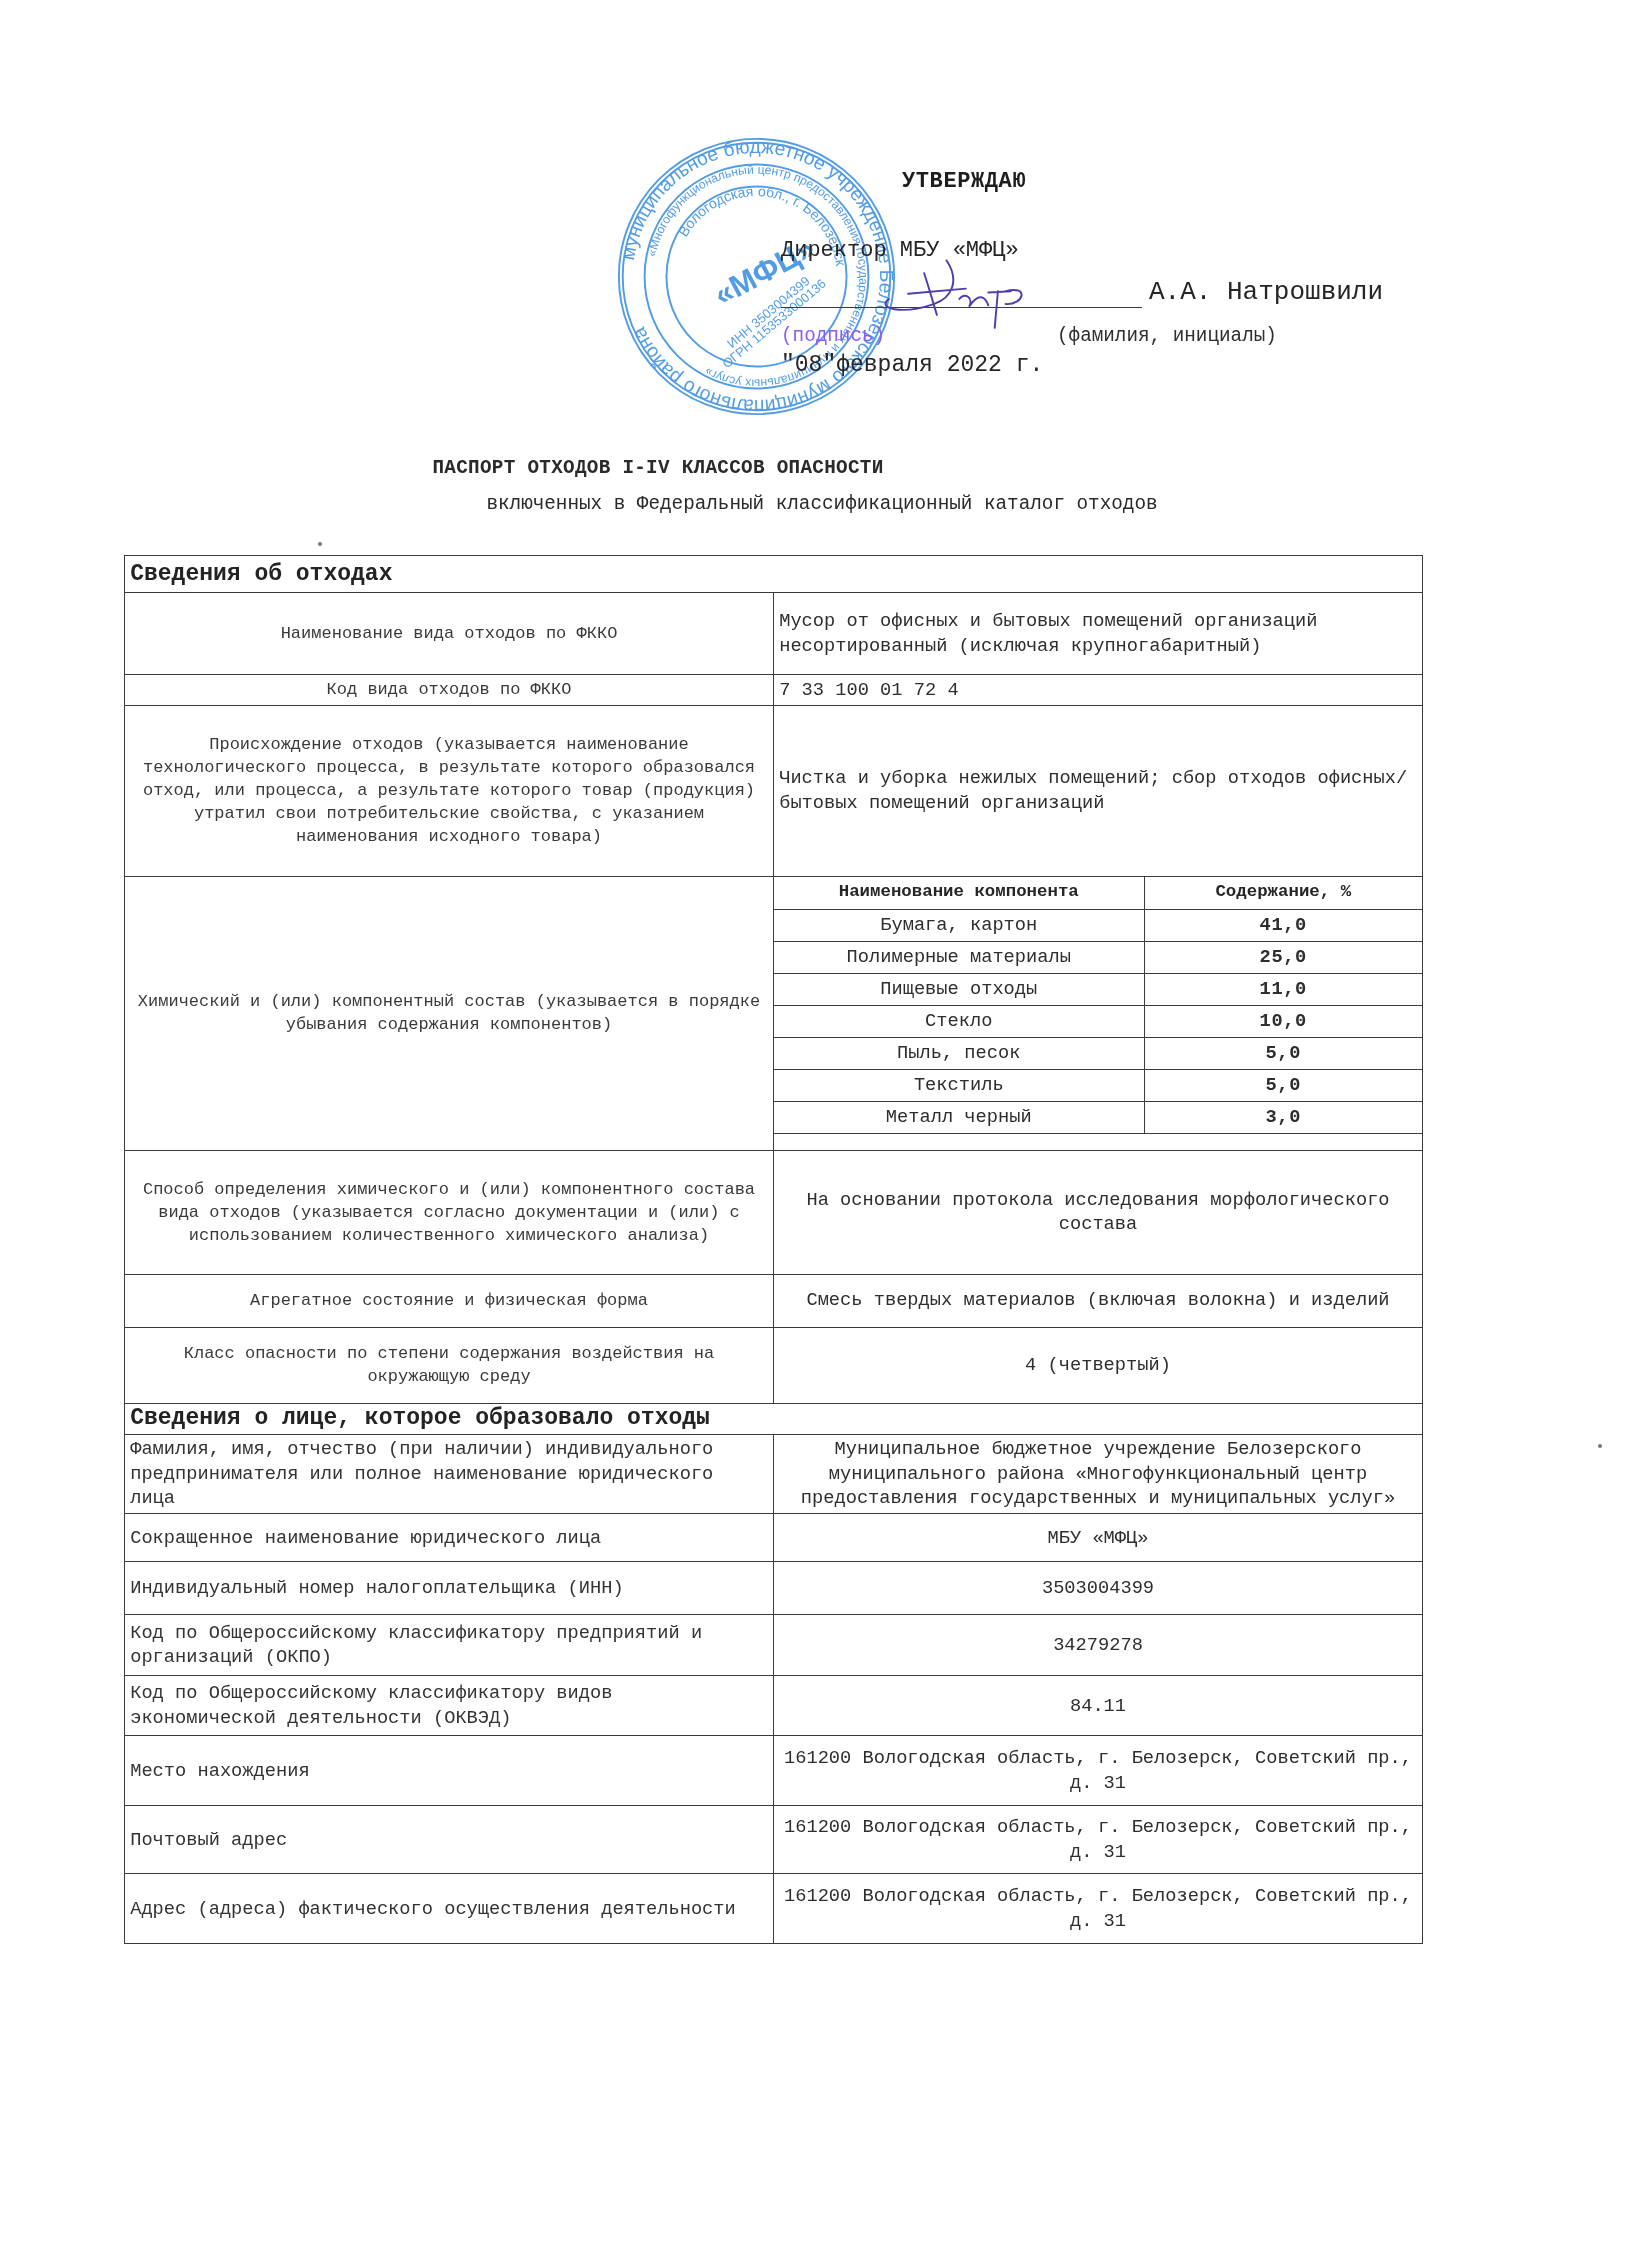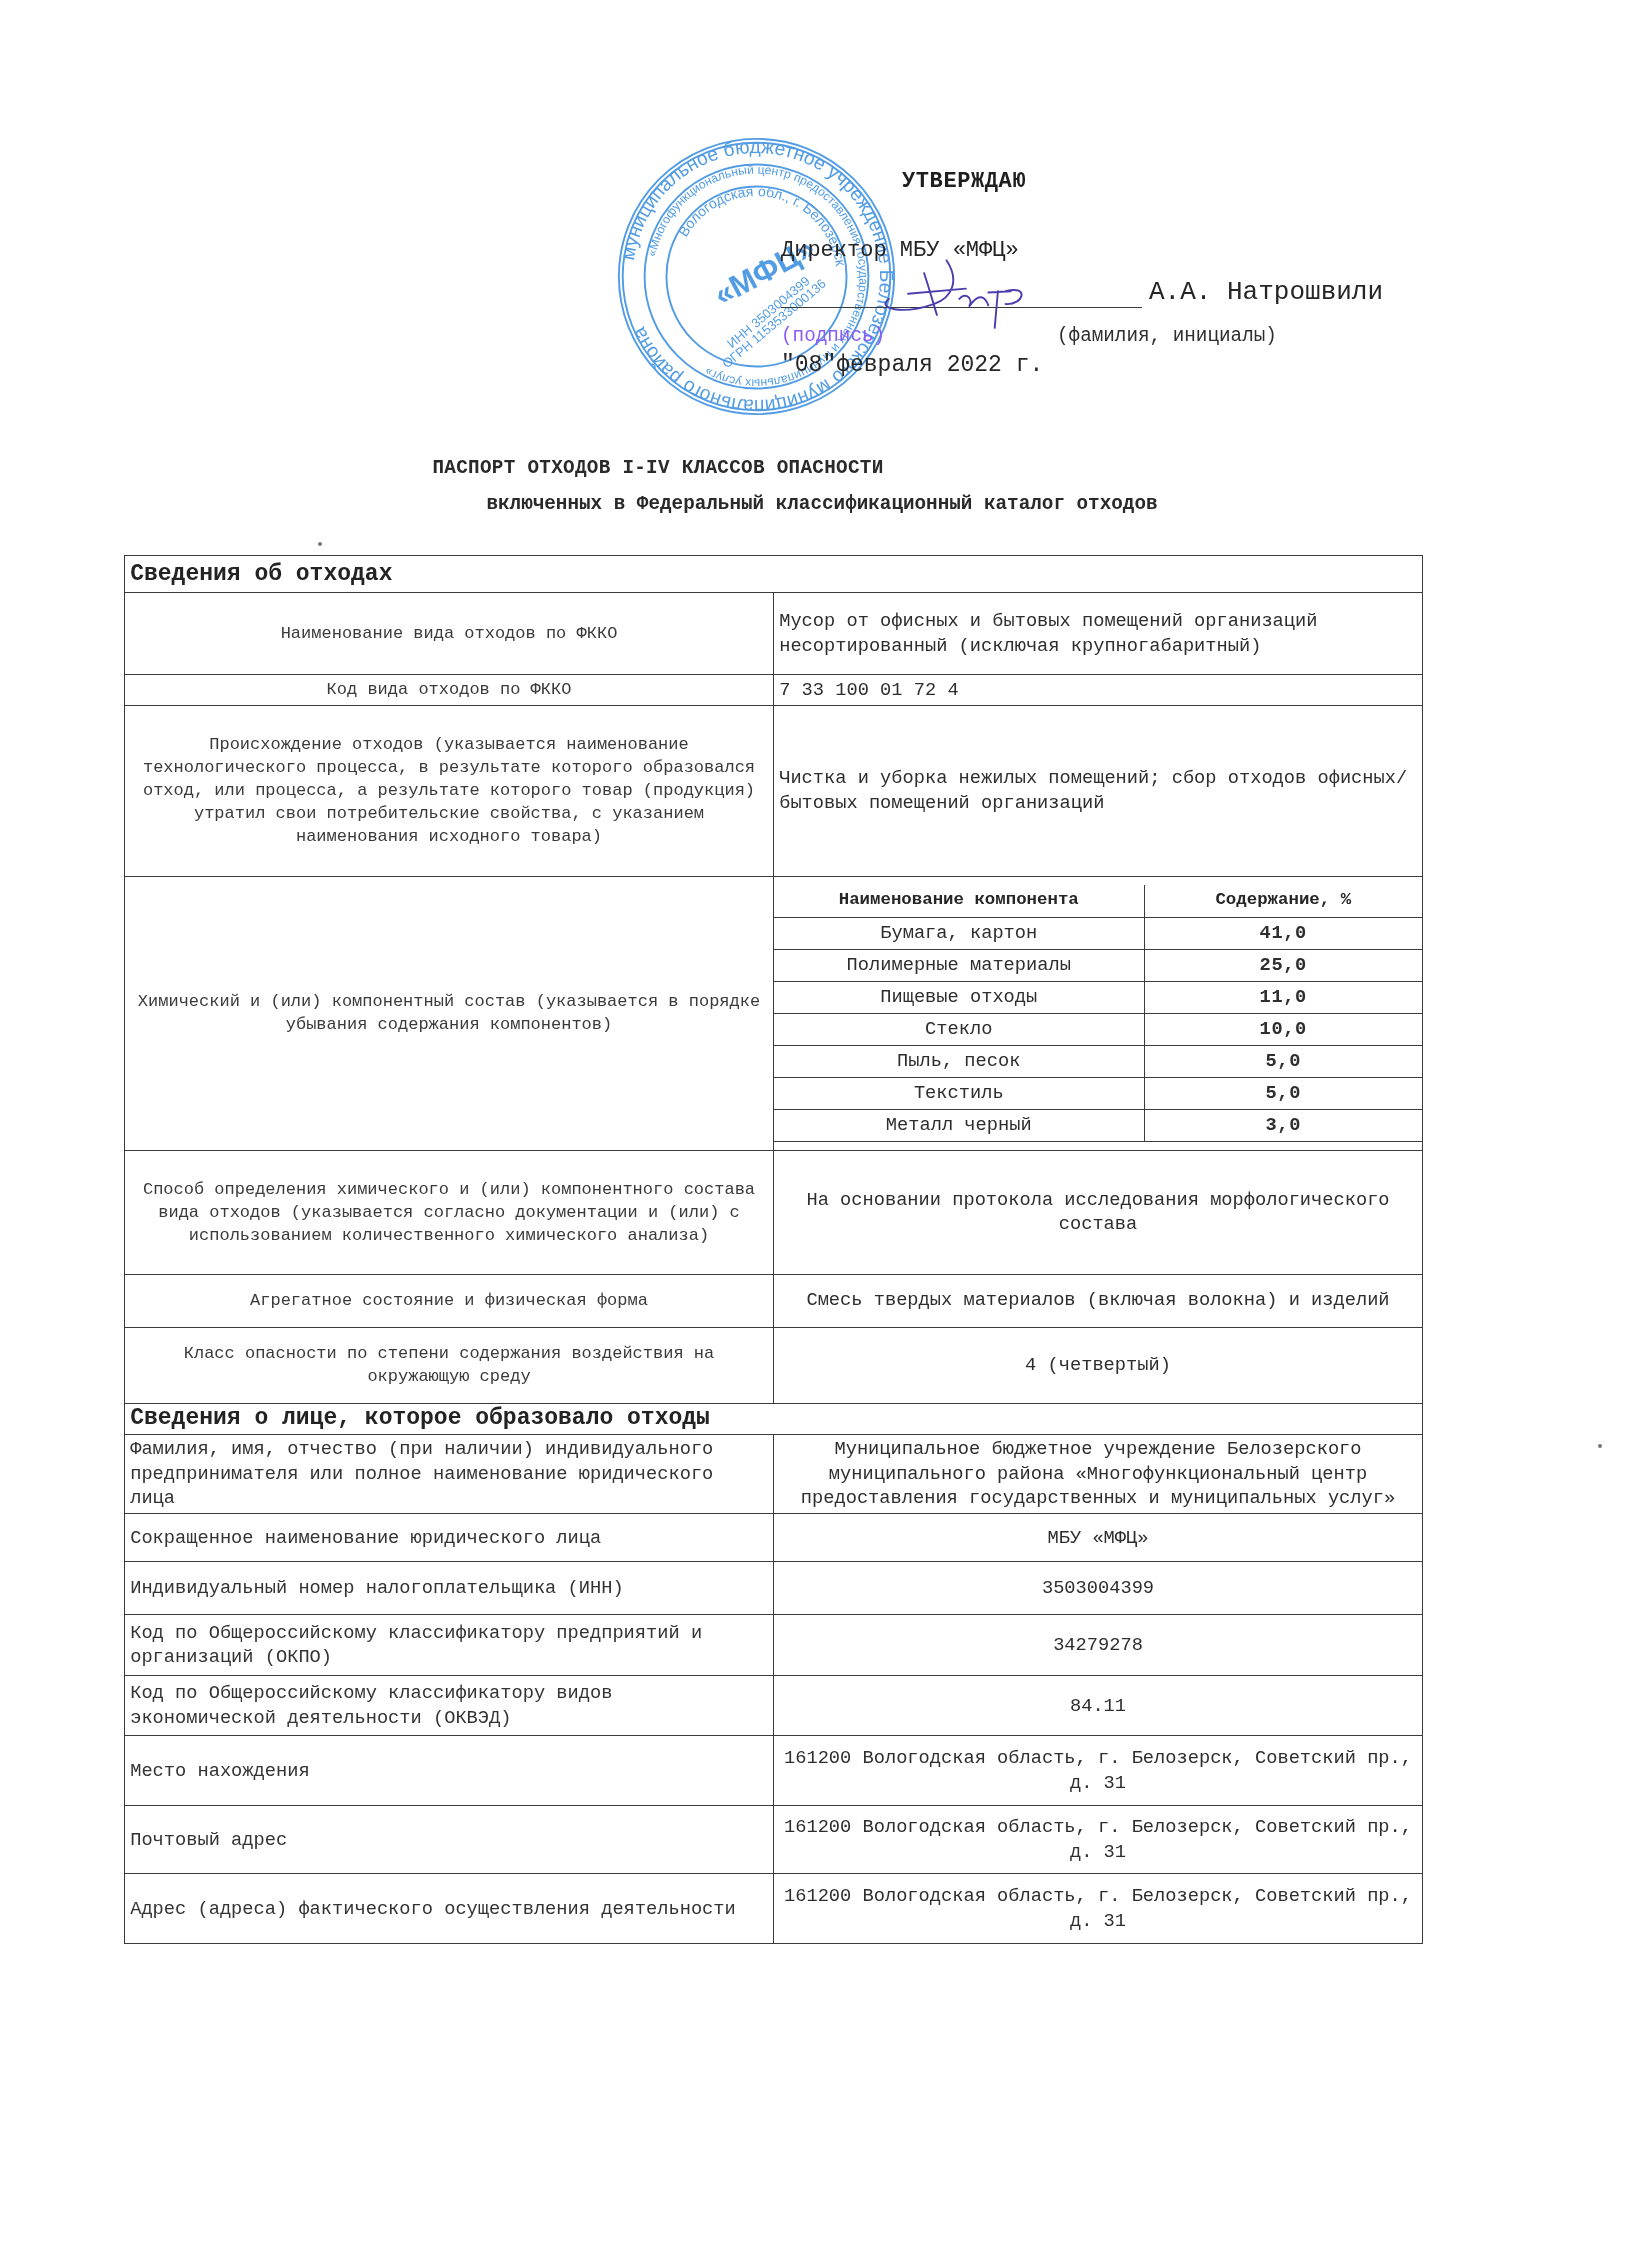--- a/index.html
+++ b/index.html
@@ -28,21 +28,21 @@
   
   .stamp { left: 615px; top: 135px; width: 283px; height: 283px; opacity: 0.88; }
 
   
   .doc-title {
     left: 0; width: 1316px; text-align: center; top: 457px;
     font-size: 19.3px; font-weight: bold; color: #2a2a2a; letter-spacing: 0.3px;
   }
   .doc-subtitle {
     left: 0; width: 1644px; text-align: center; top: 493px;
-    font-size: 19.3px; font-weight: bold; color: #2a2a2a;
+    font-size: 19.3px; font-weight: normal; color: #2a2a2a;
   }
   .speck { width: 3.9px; height: 3.9px; border-radius: 50%; background: #777; }
 
   
   table.main {
     position: absolute; left: 124px; top: 555px; width: 1299px;
     border-collapse: collapse; table-layout: fixed;
   }
   table.main td {
     border: 1.9px solid #3b3b3b; padding: 2.6px 5.2px; vertical-align: middle;
@@ -51,21 +51,21 @@
   table.main td.section {
     text-align: left; font-weight: bold; font-size: 23px; color: #232323;
   }
   table.main td.lbl { text-align: center; color: #3a3a3a; font-size: 17px; line-height: 23px; }
   table.main td.lbl-left { text-align: left; color: #333; font-family: Liberation Mono, monospace; }
   table.main td.val { text-align: left; }
   table.main td.val-center { text-align: center; }
   table.main td.comp-cell { padding: 0; vertical-align: top; }
 
   table.comp {
-    width: 100%; border-collapse: collapse; table-layout: fixed; margin-top: 8px;
+    width: 100%; border-collapse: collapse; table-layout: fixed; margin-top: 0;
   }
   table.comp td {
     border: 1.3px solid #3b3b3b; border-left: none; border-top: none;
     font-size: 18.7px; line-height: 31px; height: 31px; text-align: center; padding: 0 3.9px;
   }
   table.comp tr td:last-child { border-right: none; }
   table.comp th {
     border-bottom: 1.3px solid #3b3b3b; border-right: 1.3px solid #3b3b3b;
     font-size: 17.4px; font-weight: bold; height: 32px; padding: 0; color: #262626;
   }

